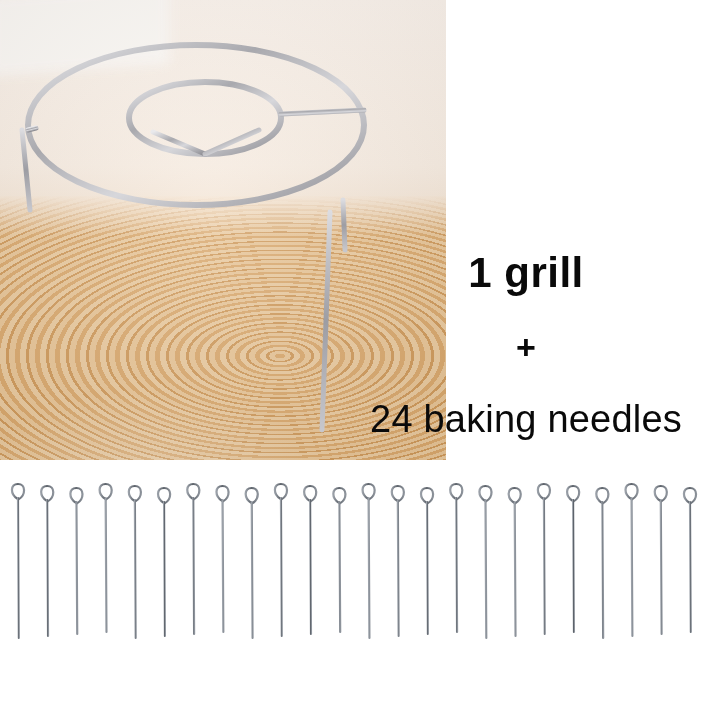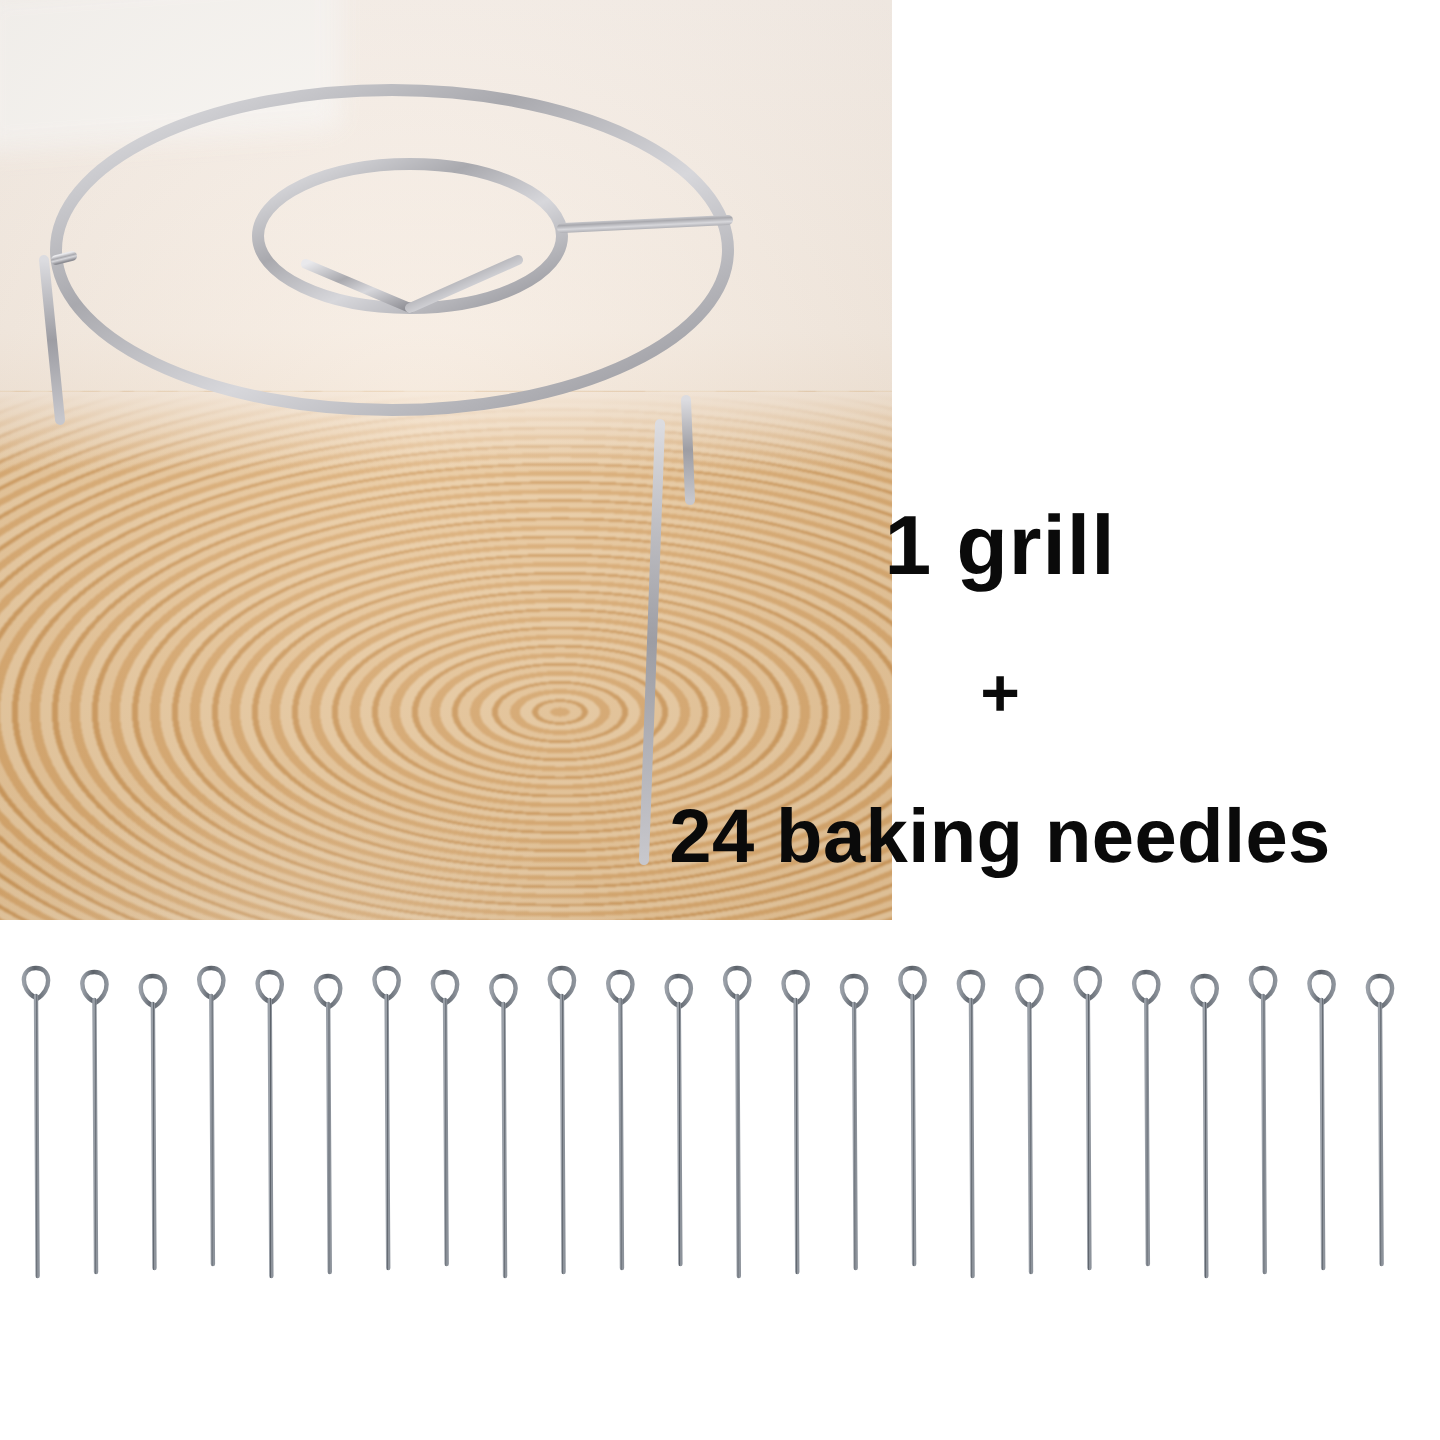--- a/index.html
+++ b/index.html
@@ -88,42 +88,42 @@
     position: absolute;
     left: 0;
     top: 0;
     width: 446px;
     height: 460px;
   }
 
   
   #text-block {
     position: absolute;
-    left: 310px;
+    left: 336px;
     top: 252px;
     width: 380px;
     text-align: center;
     color: #0a0a0a;
   }
   .line-1 {
     font-size: 42px;
     font-weight: 700;
     letter-spacing: .5px;
     line-height: 1;
     margin: 0 0 36px 0;
   }
   .line-plus {
     font-size: 34px;
     font-weight: 700;
     line-height: 1;
     margin: 0 0 36px 0;
   }
   .line-2 {
     font-size: 38px;
-    font-weight: 700;
+    font-weight: 400;
     letter-spacing: .2px;
     line-height: 1;
     margin: 0;
     white-space: nowrap;
   }
 
   
   #needles {
     position: absolute;
     left: 0;

